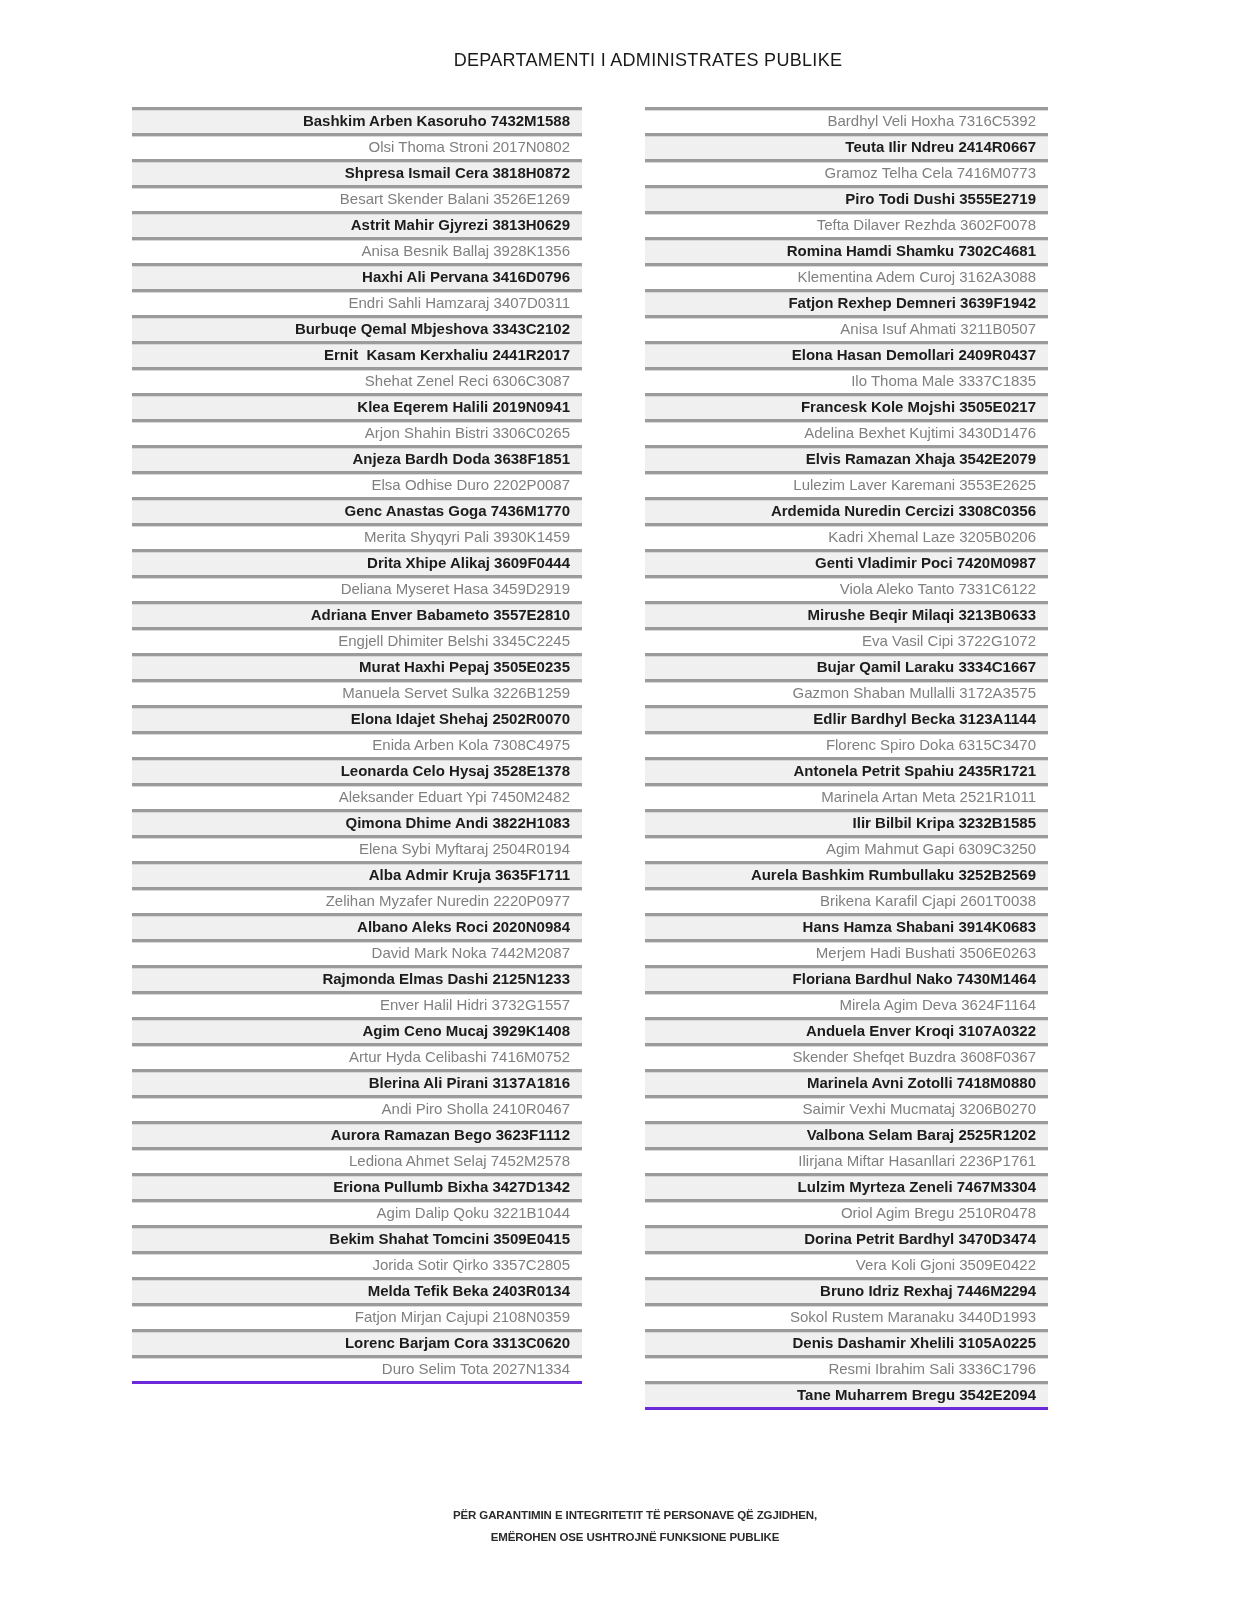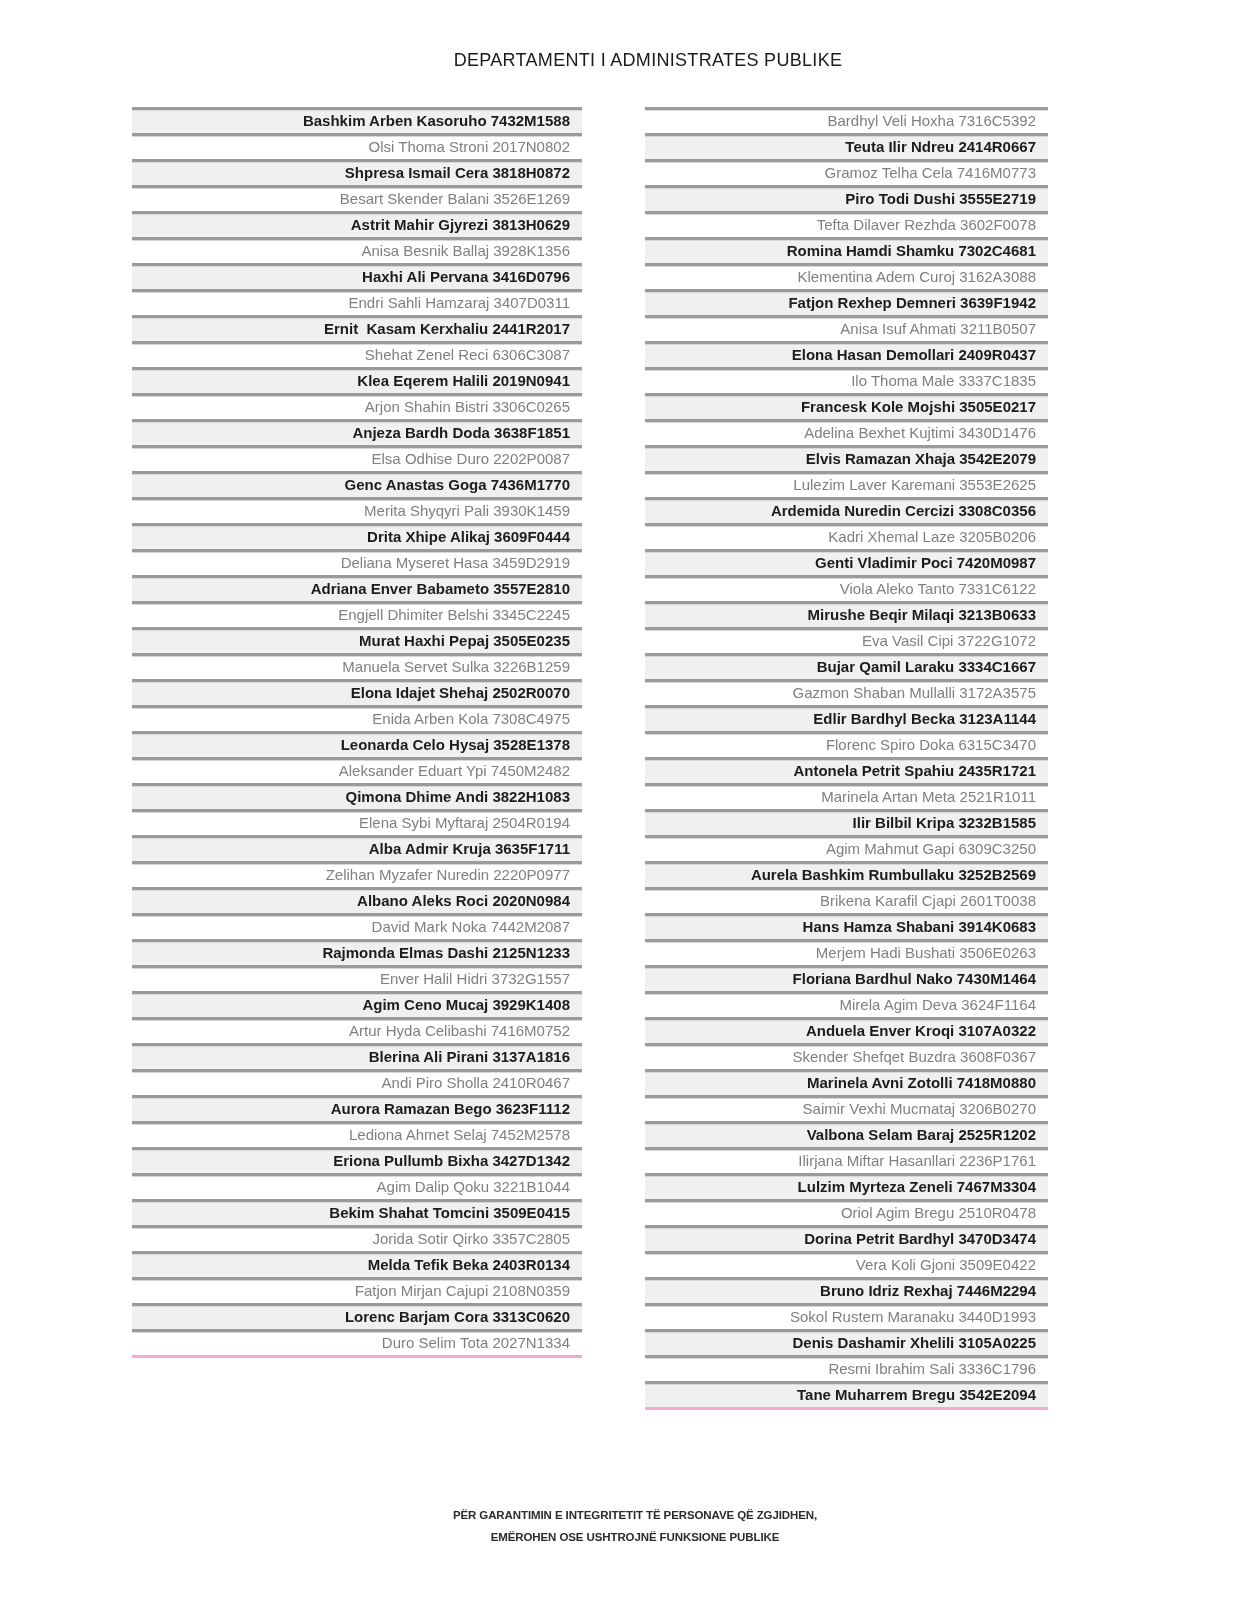--- a/index.html
+++ b/index.html
@@ -15,21 +15,21 @@
     top: 50px; left: 0; width: 100%;
     text-align: center;
     transform: translateX(30px);
     font-size: 18px;
     letter-spacing: 0.3px;
     color: #1a1a1a;
   }
   .column {
     position: absolute;
     top: 107px;
-    border-bottom: 3px solid #f9a8d4;
+    border-bottom: 3px solid #6d28d9;
   }
   #col-left  { left: 132px; width: 450px; }
   #col-right { left: 645px; width: 403px; }
   .row {
     box-sizing: border-box;
     height: 26px;
     border-top: 3px solid #9b9b9b;
     box-shadow: inset 0 1px 0 #d8d8d8;
     line-height: 22px;
     text-align: right;
@@ -67,20 +67,21 @@
 
 <div class="column" id="col-left">
     <div class="row shaded">Bashkim Arben Kasoruho 7432M1588</div>
     <div class="row plain">Olsi Thoma Stroni 2017N0802</div>
     <div class="row shaded">Shpresa Ismail Cera 3818H0872</div>
     <div class="row plain">Besart Skender Balani 3526E1269</div>
     <div class="row shaded">Astrit Mahir Gjyrezi 3813H0629</div>
     <div class="row plain">Anisa Besnik Ballaj 3928K1356</div>
     <div class="row shaded">Haxhi Ali Pervana 3416D0796</div>
     <div class="row plain">Endri Sahli Hamzaraj 3407D0311</div>
+    <div class="row shaded">Burbuqe Qemal Mbjeshova 3343C2102</div>
     <div class="row shaded">Ernit  Kasam Kerxhaliu 2441R2017</div>
     <div class="row plain">Shehat Zenel Reci 6306C3087</div>
     <div class="row shaded">Klea Eqerem Halili 2019N0941</div>
     <div class="row plain">Arjon Shahin Bistri 3306C0265</div>
     <div class="row shaded">Anjeza Bardh Doda 3638F1851</div>
     <div class="row plain">Elsa Odhise Duro 2202P0087</div>
     <div class="row shaded">Genc Anastas Goga 7436M1770</div>
     <div class="row plain">Merita Shyqyri Pali 3930K1459</div>
     <div class="row shaded">Drita Xhipe Alikaj 3609F0444</div>
     <div class="row plain">Deliana Myseret Hasa 3459D2919</div>

